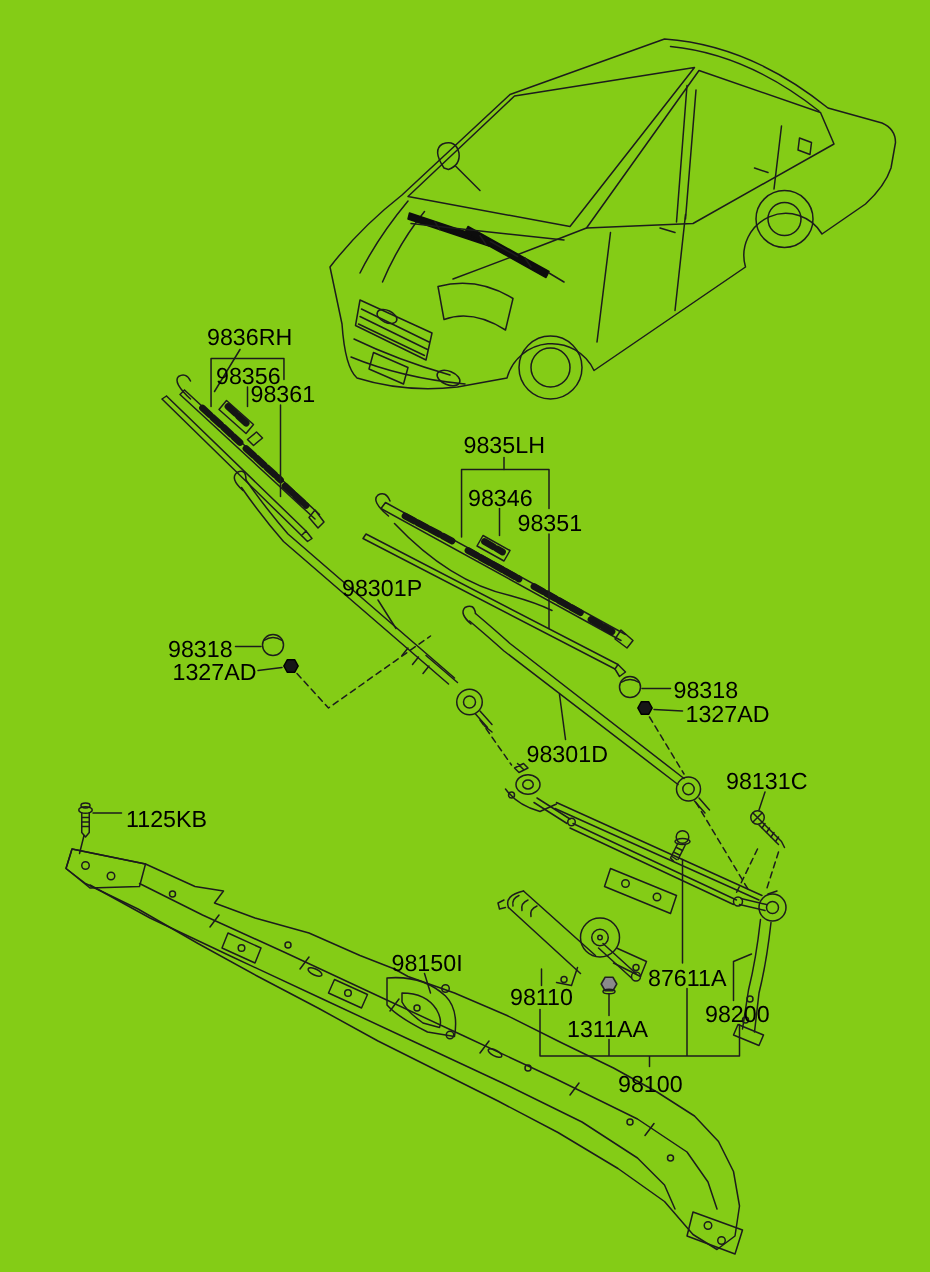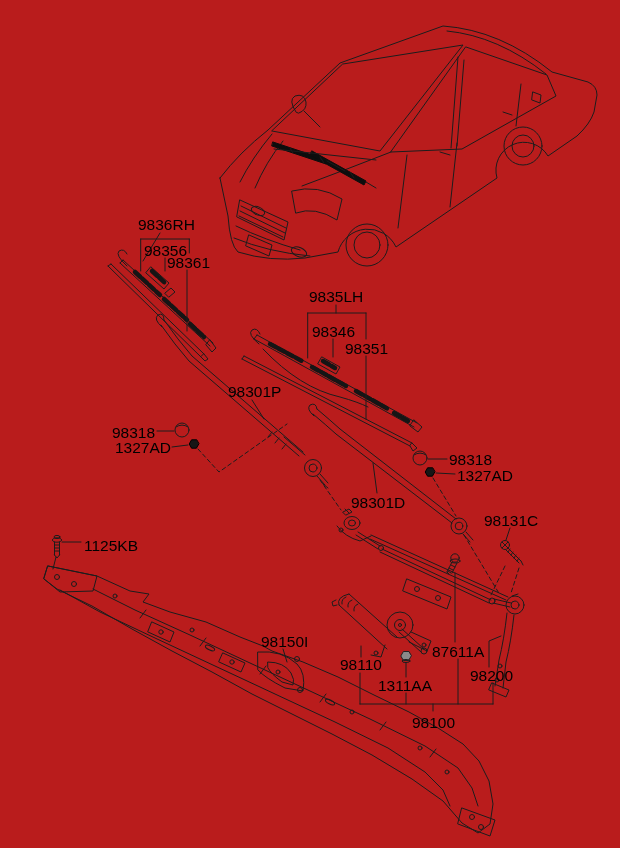--- a/index.html
+++ b/index.html
@@ -1,16 +1,16 @@
 <!DOCTYPE html>
 <html><head>
 <meta charset="utf-8">
 <style>
   html,body{margin:0;padding:0;background:#ffffff;}
-  #stage{position:relative;width:620px;height:848px;background:#b91c1c;overflow:hidden;
+  #stage{position:relative;width:620px;height:848px;background:#84cc16;overflow:hidden;
          font-family:"Liberation Sans", sans-serif;}
   svg{position:absolute;left:0;top:0;}
   .ln path,.ln line,.ln circle,.ln ellipse,.ln polyline,.ln rect{
       fill:none;stroke:#1c1c1c;stroke-width:1;stroke-linecap:round;stroke-linejoin:round;}
   .band{stroke-width:4.5 !important;stroke:#151515 !important;stroke-dasharray:7 2.5;}
   .dash{stroke-dasharray:4 3 !important;}
   .fillblk{fill:#161616 !important;stroke:#000 !important;}
   .fillgry{fill:#8a8a8a !important;stroke:#222 !important;}
   .wiperblk{fill:#0d0d0d !important;stroke:#0d0d0d !important;stroke-width:1;}
   text.lbl{font-family:"Liberation Sans",sans-serif;font-size:15.5px;fill:#000;}

